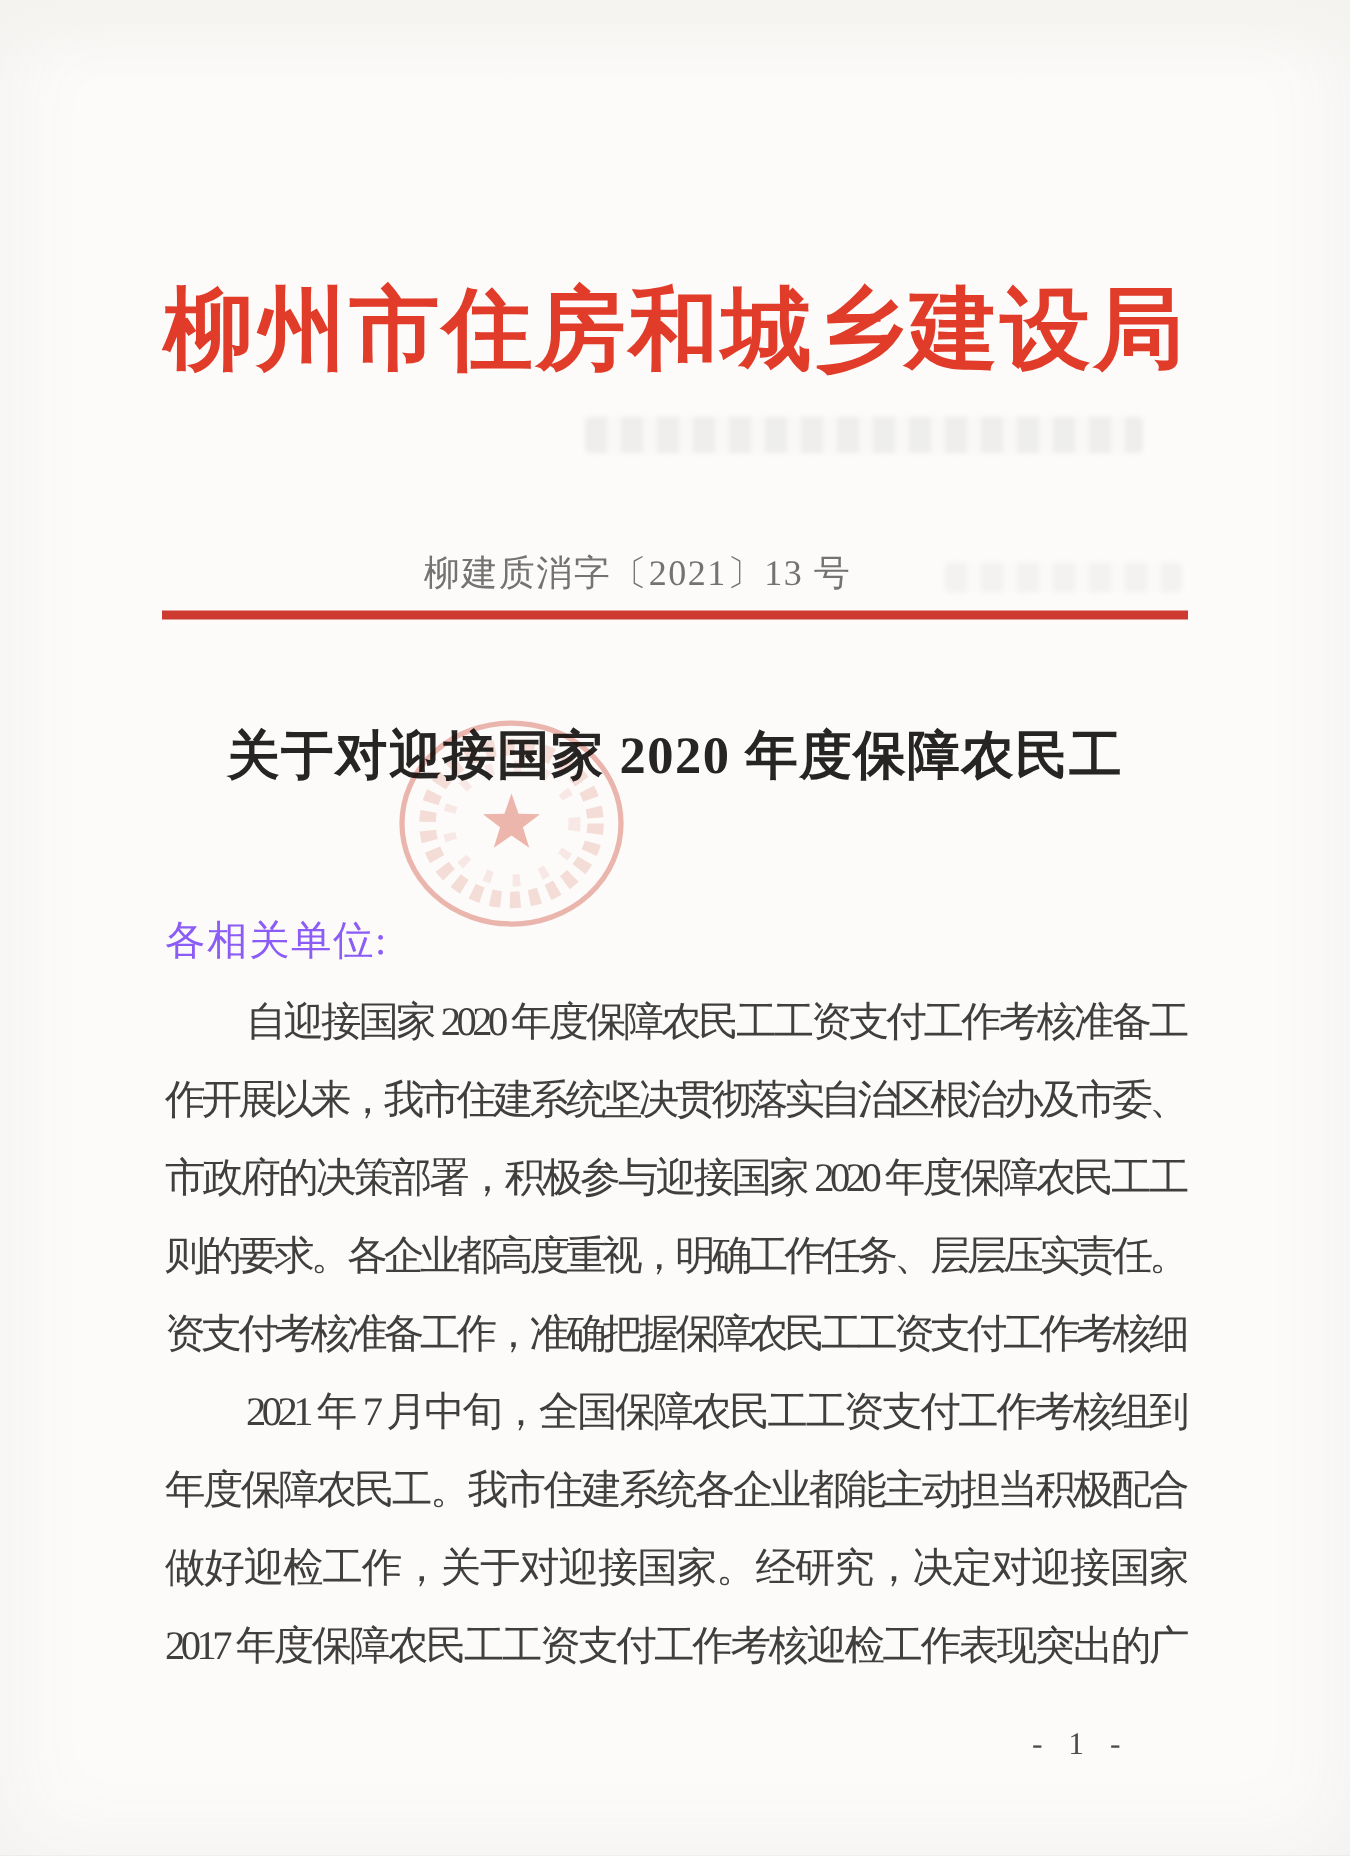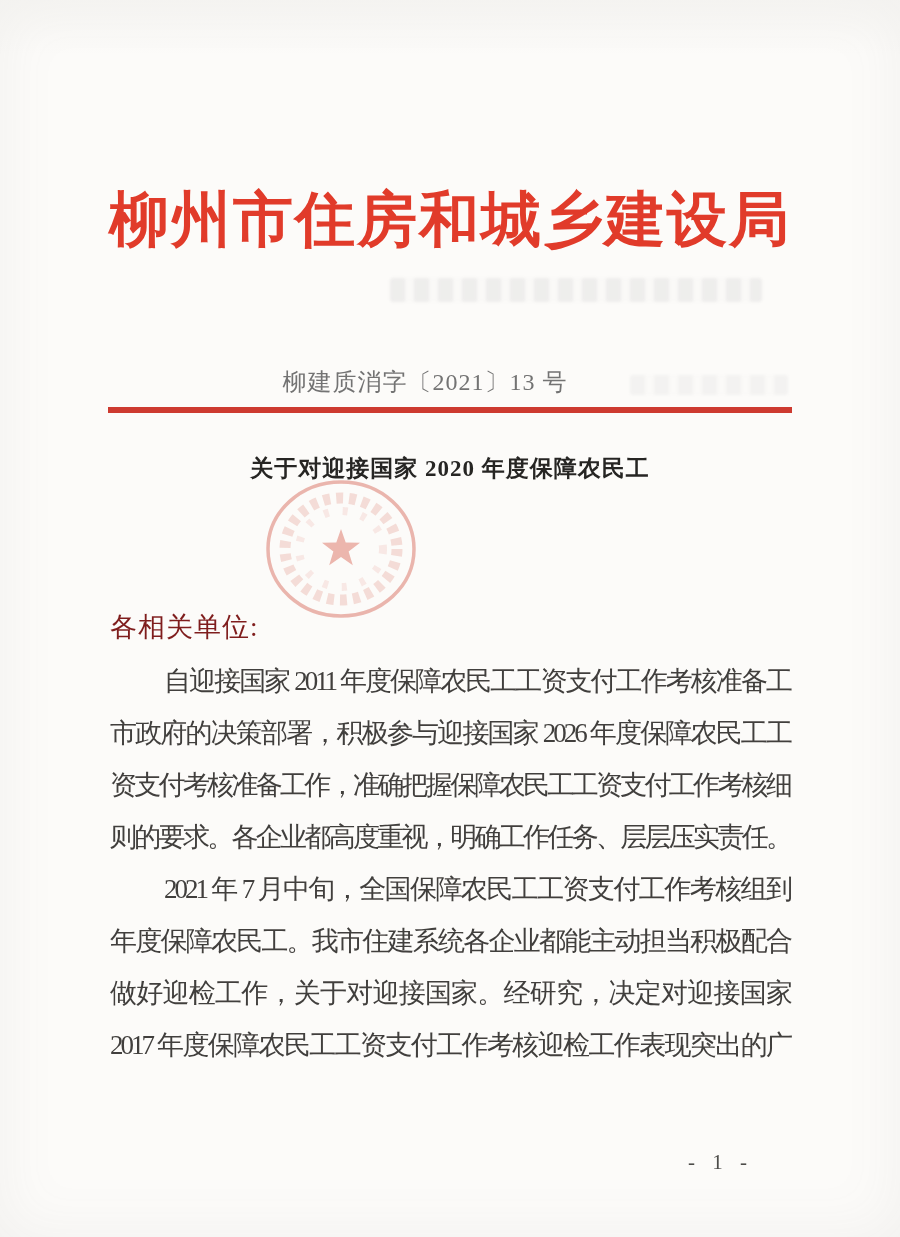--- a/index.html
+++ b/index.html
@@ -56,40 +56,41 @@
     width: 684px; height: 6px;
     background: #cd3a30;
   }
   .title {
     position: absolute;
     left: 0; right: 0; top: 444px;
     text-align: center;
     color: #262523;
   }
   .title .tline {
-    font-size: 23px;
+    font-size: 35px;
     font-weight: 700;
     line-height: 50px;
     letter-spacing: 1px;
     white-space: nowrap;
+    margin-top: 35px;
   }
   .seal {
     position: absolute;
     left: 264px; top: 477px;
     width: 154px; height: 144px;
     mix-blend-mode: multiply;
     opacity: 0.9;
     pointer-events: none;
   }
   .salutation {
     position: absolute;
     left: 110px; top: 609px;
     font-size: 27px;
     letter-spacing: 1px;
-    color: #7f1d1d;
+    color: #8b5cf6;
   }
   .bodytext {
     position: absolute;
     left: 110px; top: 655px;
     width: 680px;
     color: #413f3d;
   }
   .bl {
     height: 52px;
     line-height: 52px;
@@ -134,24 +135,25 @@
   <svg class="seal" viewBox="0 0 154 144" xmlns="http://www.w3.org/2000/svg">
     <ellipse cx="77" cy="72" rx="73" ry="67" fill="none" stroke="#da6f61" stroke-width="3.5" opacity="0.55"></ellipse>
     <ellipse cx="77" cy="72" rx="56" ry="51" fill="none" stroke="#dd7d6e" stroke-width="11" stroke-dasharray="7 6" opacity="0.26"></ellipse>
     <ellipse cx="77" cy="72" rx="42" ry="38" fill="none" stroke="#dd7d6e" stroke-width="8" stroke-dasharray="5 14" opacity="0.16"></ellipse>
     <polygon points="77,52 81.7,65.5 96,65.8 84.6,74.5 88.8,88.2 77,80 65.2,88.2 69.4,74.5 58,65.8 72.3,65.5" fill="#dc6152" opacity="0.5"></polygon>
   </svg>
 
   <div class="salutation">各相关单位:</div>
 
   <div class="bodytext">
-    <div class="bl indent">自迎接国家 2011 年度保障农民工工资支付工作考核准备工</div>
-    <div class="bl">市政府的决策部署，积极参与迎接国家 2026 年度保障农民工工</div>
+    <div class="bl indent">自迎接国家 2020 年度保障农民工工资支付工作考核准备工</div>
+    <div class="bl">作开展以来，我市住建系统坚决贯彻落实自治区根治办及市委、</div>
+    <div class="bl">市政府的决策部署，积极参与迎接国家 2020 年度保障农民工工</div>
+    <div class="bl">则的要求。各企业都高度重视，明确工作任务、层层压实责任。</div>
     <div class="bl">资支付考核准备工作，准确把握保障农民工工资支付工作考核细</div>
-    <div class="bl">则的要求。各企业都高度重视，明确工作任务、层层压实责任。</div>
     <div class="bl indent">2021 年 7 月中旬，全国保障农民工工资支付工作考核组到</div>
     <div class="bl">年度保障农民工。我市住建系统各企业都能主动担当积极配合</div>
     <div class="bl">做好迎检工作，关于对迎接国家。经研究，决定对迎接国家</div>
     <div class="bl">2017 年度保障农民工工资支付工作考核迎检工作表现突出的广</div>
   </div>
 
   <div class="pagenum">- 1 -</div>
 
 </div>
 

